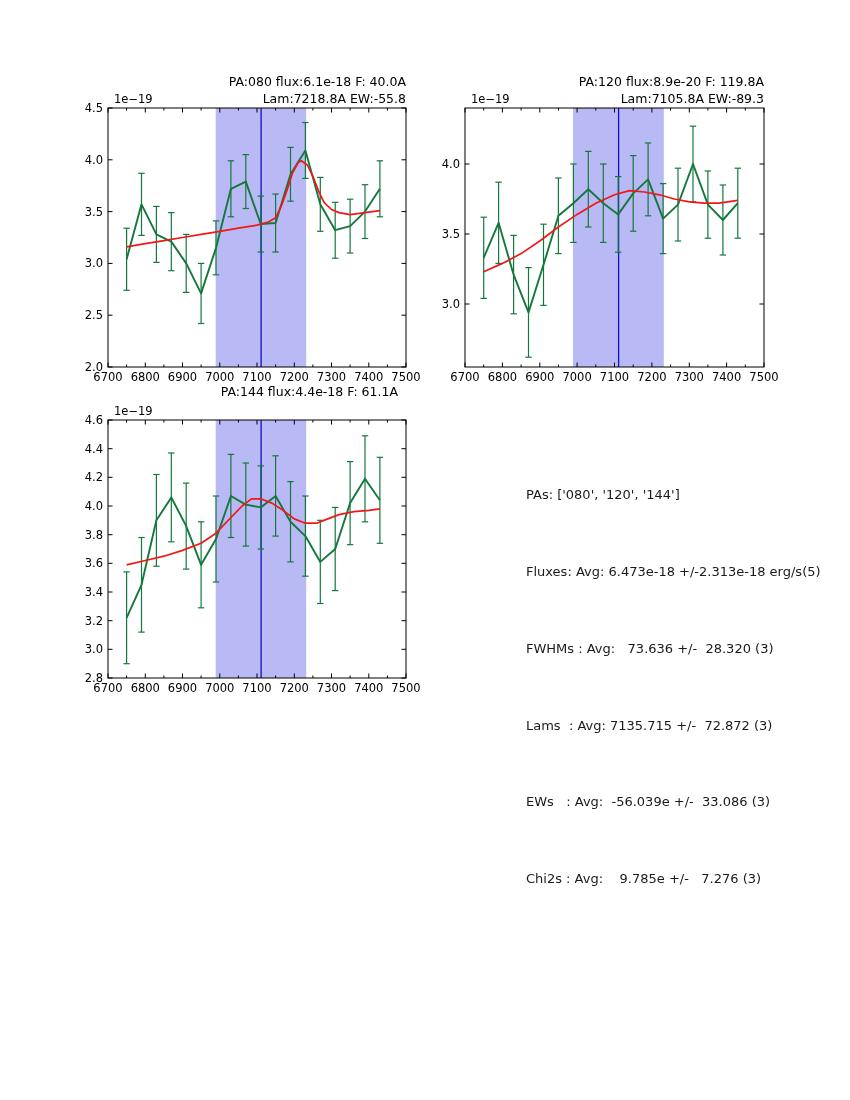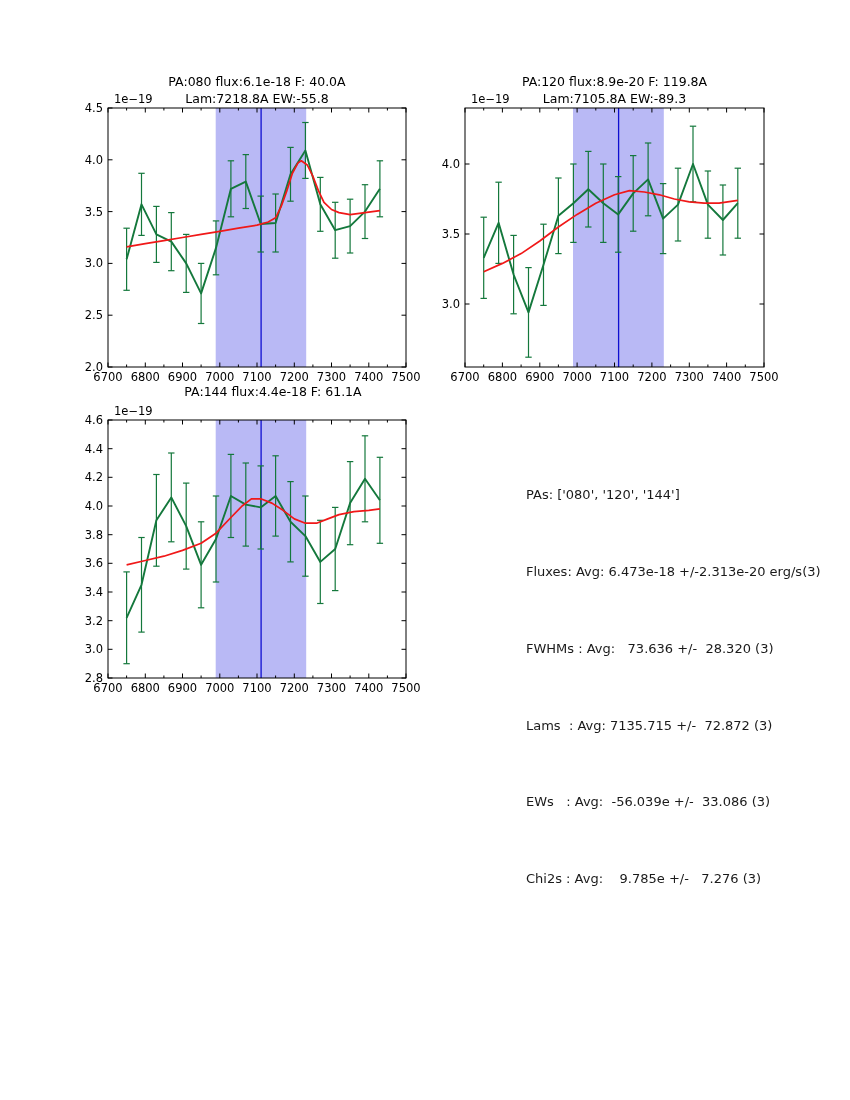--- a/index.html
+++ b/index.html
@@ -1,19 +1,19 @@
 <!DOCTYPE html>
 <html><head>
 <meta charset="utf-8">
 <style>
   html,body{margin:0;padding:0;background:#ffffff;}
   .fig{position:relative;width:850px;height:1100px;background:#ffffff;overflow:hidden;
        font-family:"DejaVu Sans","Liberation Sans",sans-serif;color:#000;}
   .plot-svg{position:absolute;}
-  .ptitle{position:absolute;text-align:center;font-size:12.5px;line-height:17px;color:#000;}
+  .ptitle{position:absolute;text-align:right;font-size:12.5px;line-height:17px;color:#000;}
   .stats{position:absolute;left:526px;top:431px;font-size:13px;line-height:25.6px;
          white-space:pre;color:#1a1a1a;}
 </style>
 </head>
 <body>
 
 <div class="fig">
 
   <div class="ptitle" style="left:108px;top:73px;width:298px">
     <div>PA:080 flux:6.1e-18 F: 40.0A</div>
@@ -267,21 +267,21 @@
         <text x="292.3" y="321" text-anchor="middle">7300</text>
         <text x="329.6" y="321" text-anchor="middle">7400</text>
         <text x="367.0" y="321" text-anchor="middle">7500</text>
         <text x="63" y="248" text-anchor="end">3.0</text>
         <text x="63" y="178" text-anchor="end">3.5</text>
         <text x="63" y="108" text-anchor="end">4.0</text>
         <text x="74" y="43" text-anchor="start">1e−19</text>
       </g>
     </svg>
 
-  <div class="ptitle" style="left:124px;top:383px;width:298px">
+  <div class="ptitle" style="left:100px;top:383px;width:298px">
     <div>PA:144 flux:4.4e-18 F: 61.1A</div>
   </div>
   <svg class="plot-svg" style="left:40px;top:372px" width="390" height="332">
       <rect x="175.7" y="48" width="90.5" height="258" fill="#b9b9f5"></rect>
       <line x1="221.1" x2="221.1" y1="48" y2="306" stroke="#0f0fd0" stroke-width="1.3"></line>
       <g stroke="#14783c" stroke-width="1.2">
         <line x1="86.6" x2="86.6" y1="199.9" y2="291.7"></line>
         <line x1="83.39999999999999" x2="89.8" y1="199.9" y2="199.9"></line>
         <line x1="83.39999999999999" x2="89.8" y1="291.7" y2="291.7"></line>
         <line x1="101.5" x2="101.5" y1="165.5" y2="260.1"></line>
@@ -414,20 +414,20 @@
         <text x="63" y="138" text-anchor="end">4.0</text>
         <text x="63" y="109.3" text-anchor="end">4.2</text>
         <text x="63" y="80.7" text-anchor="end">4.4</text>
         <text x="63" y="52" text-anchor="end">4.6</text>
         <text x="74" y="43" text-anchor="start">1e−19</text>
       </g>
     </svg>
 
   <div class="stats">
     <div>PAs: ['080', '120', '144']</div>
-    <div>Fluxes: Avg: 6.473e-18 +/-2.313e-20 erg/s(3)</div>
+    <div>Fluxes: Avg: 6.473e-18 +/-2.313e-18 erg/s(5)</div>
     <div>FWHMs : Avg:   73.636 +/-  28.320 (3)</div>
     <div>Lams  : Avg: 7135.715 +/-  72.872 (3)</div>
     <div>EWs   : Avg:  -56.039e +/-  33.086 (3)</div>
     <div>Chi2s : Avg:    9.785e +/-   7.276 (3)</div>
   </div>
 
 </div>
 
 </body></html>

